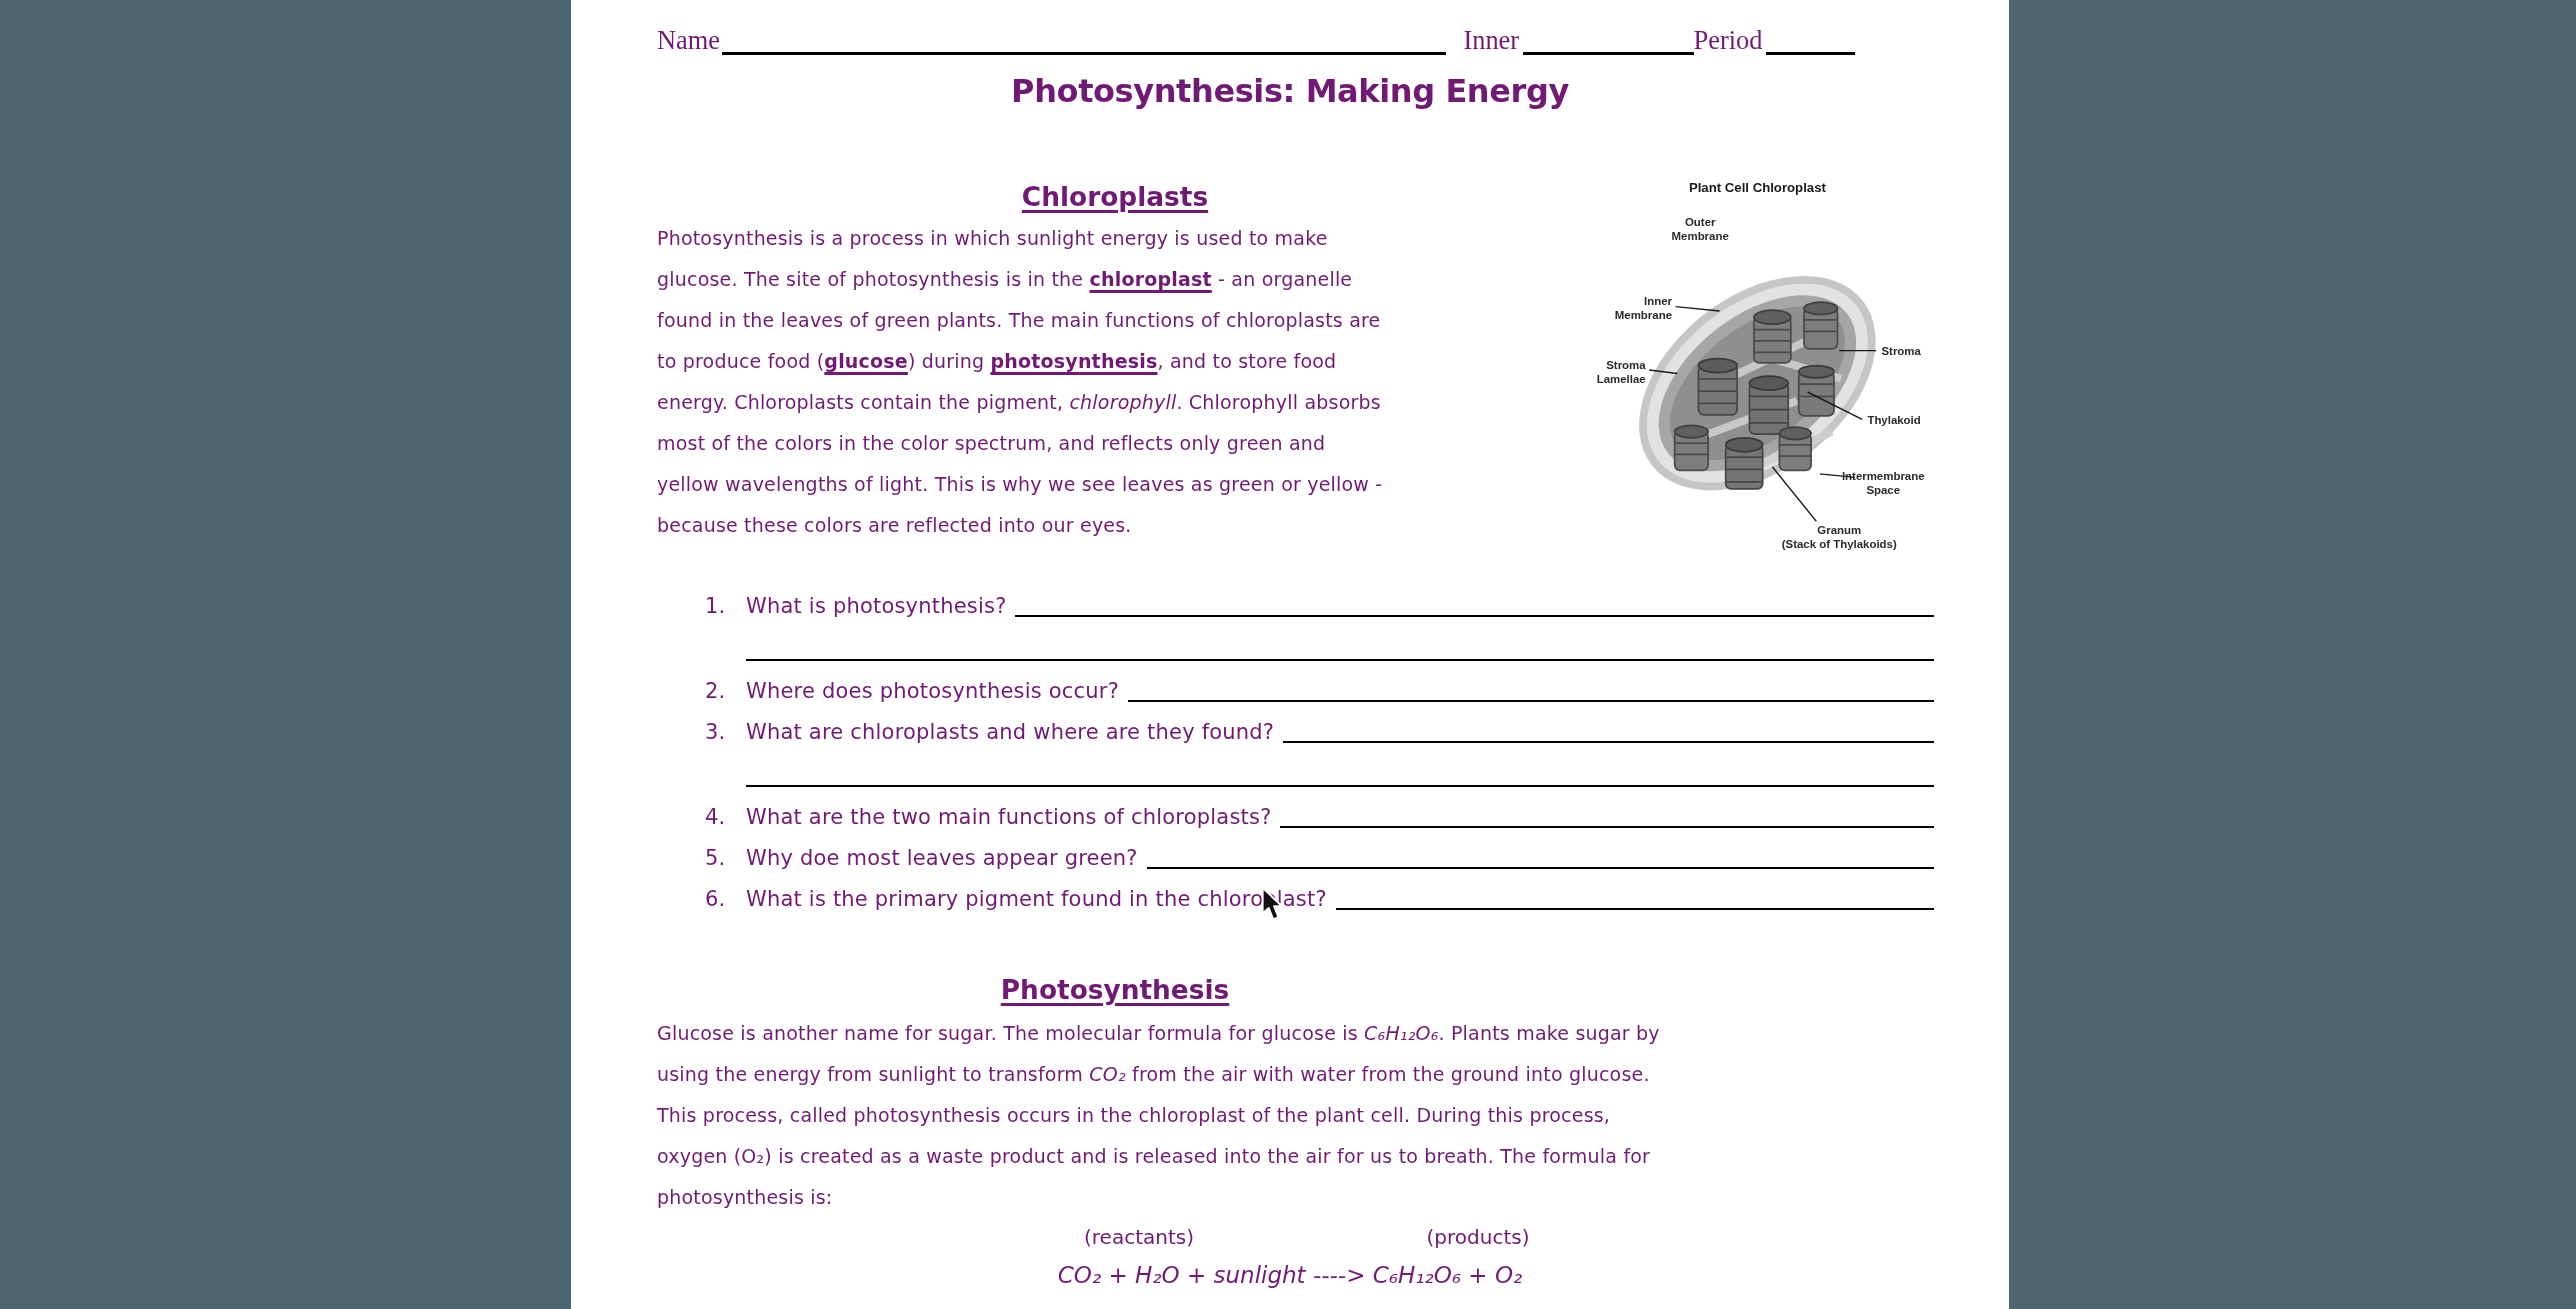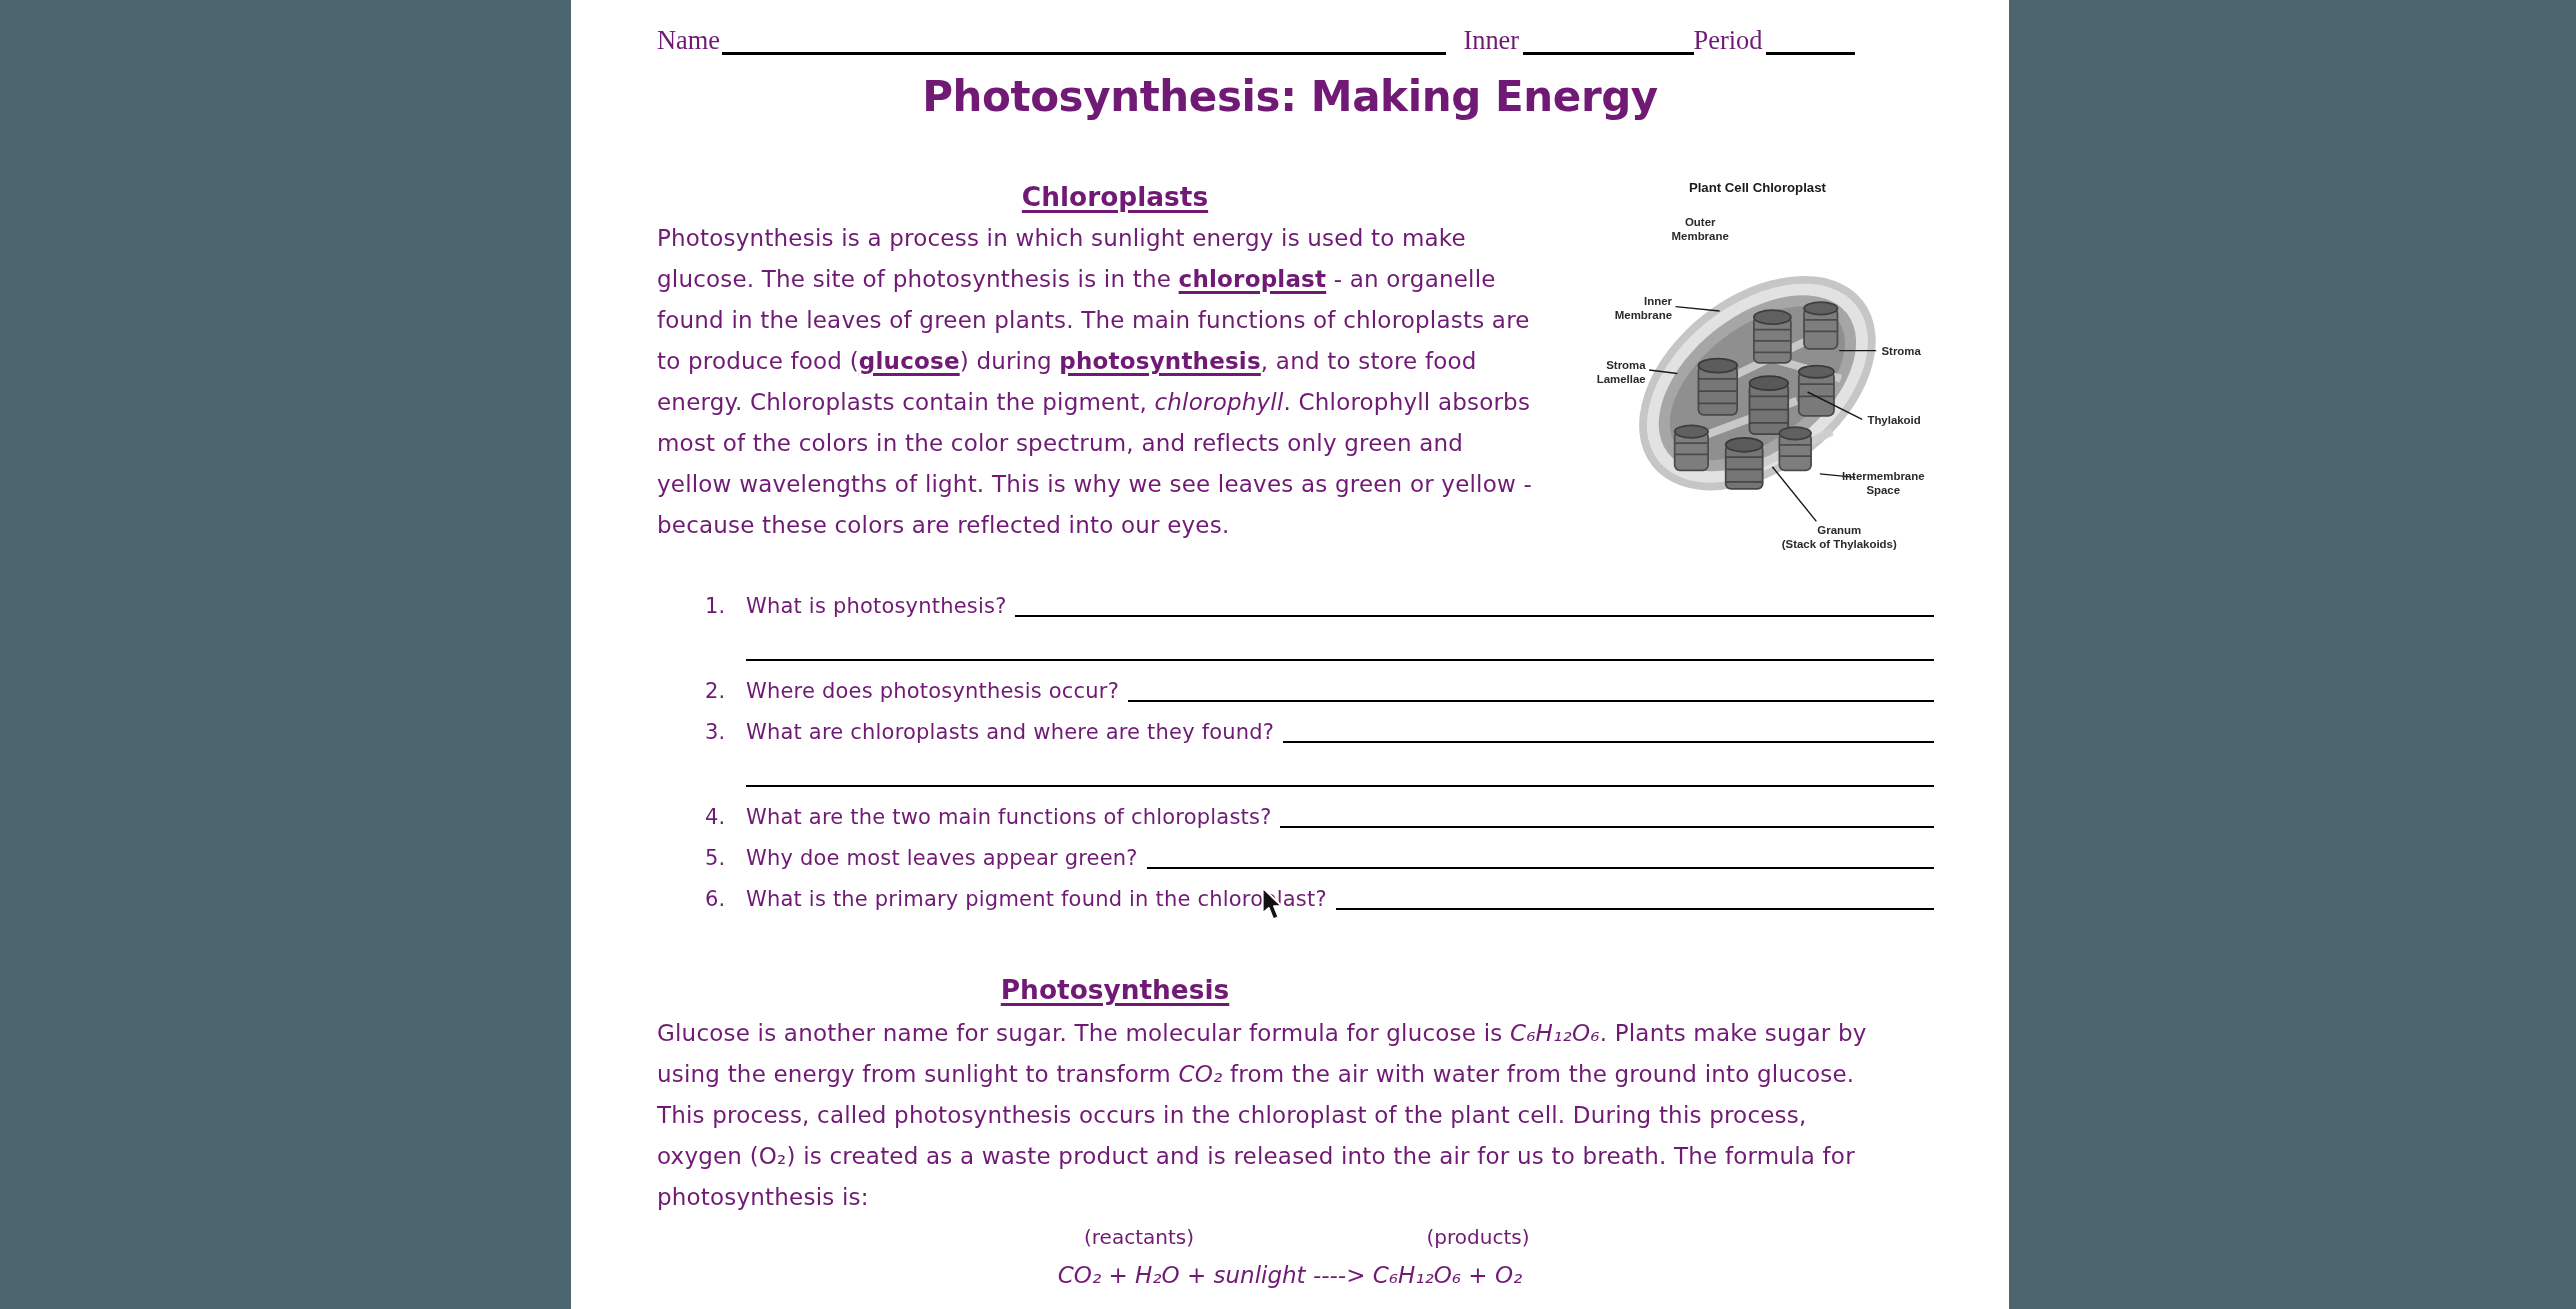--- a/index.html
+++ b/index.html
@@ -12,29 +12,29 @@
        font-family:"Liberation Serif",serif;font-size:26.4px;}
   .blank{border-bottom:3.5px solid #000;height:8.8px;}
   .blank.name{width:724px;margin-left:1.8px;}
   .blank.date{width:171px;margin-left:3.5px;}
   .blank.period{width:89px;margin-left:3.5px;}
   .hdr .lbl{padding:0 0 0 0;line-height:30px;}
   .hdr .lbl.date{margin-left:17.6px;}
   .hdr .lbl.period{}
 
   .title{position:absolute;left:0;top:72px;width:1438px;text-align:center;
-         font-size:42px;font-weight:bold;letter-spacing:-0.4px;}
+         font-size:32px;font-weight:bold;letter-spacing:-0.4px;}
 
   .sect-head{position:absolute;left:86px;width:916px;text-align:center;
              font-size:26.4px;font-weight:bold;}
   .sect-head span{text-decoration:underline;text-decoration-thickness:2.6px;text-underline-offset:4.4px;}
   #chloro-head{top:181px;}
   #photo-head{top:974px;}
 
-  .para{position:absolute;left:86px;font-size:23px;letter-spacing:0.2px;}
+  .para{position:absolute;left:86px;font-size:19px;letter-spacing:0.2px;}
   .para .tline{height:41px;line-height:41px;white-space:nowrap;}
   #para1{top:218px;width:916px;}
   #para2{top:1013px;width:1304px;}
   .b{font-weight:bold;}
   .i{font-style:italic;}
   .u{text-decoration:underline;text-decoration-thickness:2.6px;text-underline-offset:3.5px;}
 
   
   #questions{position:absolute;left:134px;top:583px;width:1229px;font-size:21px;letter-spacing:0.2px;}
   .q-row{display:flex;align-items:flex-end;height:41px;}

